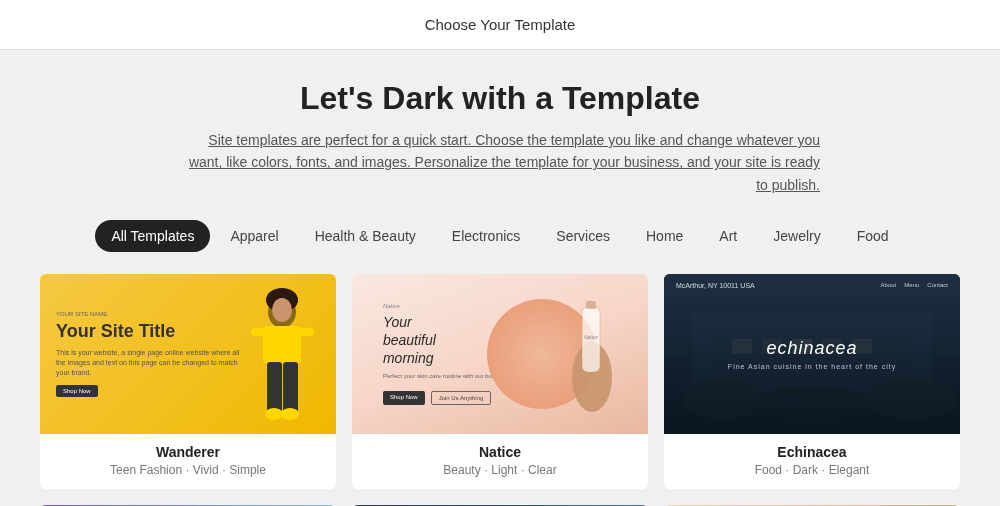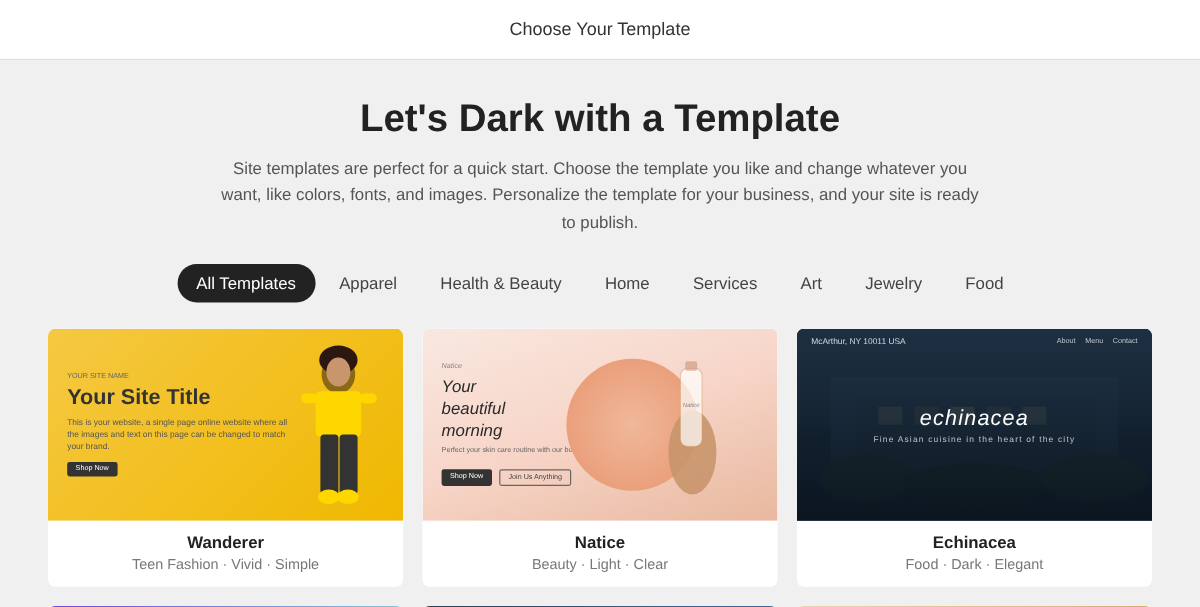--- a/index.html
+++ b/index.html
@@ -49,26 +49,27 @@
 
     .hero-title {
       text-align: center;
       font-size: 32px;
       font-weight: 700;
       color: #222;
       margin-bottom: 12px;
     }
 
     .hero-subtitle {
-      text-align: center;
+      text-align: right;
       font-size: 14px;
       color: #555;
       line-height: 1.6;
       max-width: 640px;
       margin: 0 auto 24px;
+      text-decoration: underline;
     }
 
     
     .category-tabs {
       display: flex;
       align-items: center;
       justify-content: center;
       gap: 4px;
       margin-bottom: 22px;
       flex-wrap: nowrap;
@@ -149,21 +150,21 @@
       border-radius: 2px;
       display: inline-block;
     }
 
     
     .thumb-natice {
       background: linear-gradient(160deg, #f9e8e0 0%, #f7d5c8 50%, #e8b89e 100%);
       height: 100%;
       display: flex;
       align-items: center;
-      justify-content: flex-start;
+      justify-content: center;
       padding: 16px;
       position: relative;
     }
 
     .thumb-natice .pink-circle {
       width: 110px;
       height: 110px;
       background: radial-gradient(circle, #f0b89a 0%, #e8956e 100%);
       border-radius: 50%;
       position: absolute;
@@ -316,22 +317,23 @@
 
 <div class="main">
 
   <h1 class="hero-title">Let's Dark with a Template</h1>
   <p class="hero-subtitle">Site templates are perfect for a quick start. Choose the template you like and change whatever you want, like colors, fonts, and images. Personalize the template for your business, and your site is ready to publish.</p>
 
   <div class="category-tabs">
     <button class="category-tab active">All Templates</button>
     <button class="category-tab">Apparel</button>
     <button class="category-tab">Health &amp; Beauty</button>
+    <button class="category-tab">Electronics</button>
+    <button class="category-tab">Services</button>
     <button class="category-tab">Home</button>
-    <button class="category-tab">Services</button>
     <button class="category-tab">Art</button>
     <button class="category-tab">Jewelry</button>
     <button class="category-tab">Food</button>
   </div>
 
   <div class="template-grid">
 
     <div class="template-card">
       <div class="template-thumbnail">
         <div class="thumb-wanderer">

